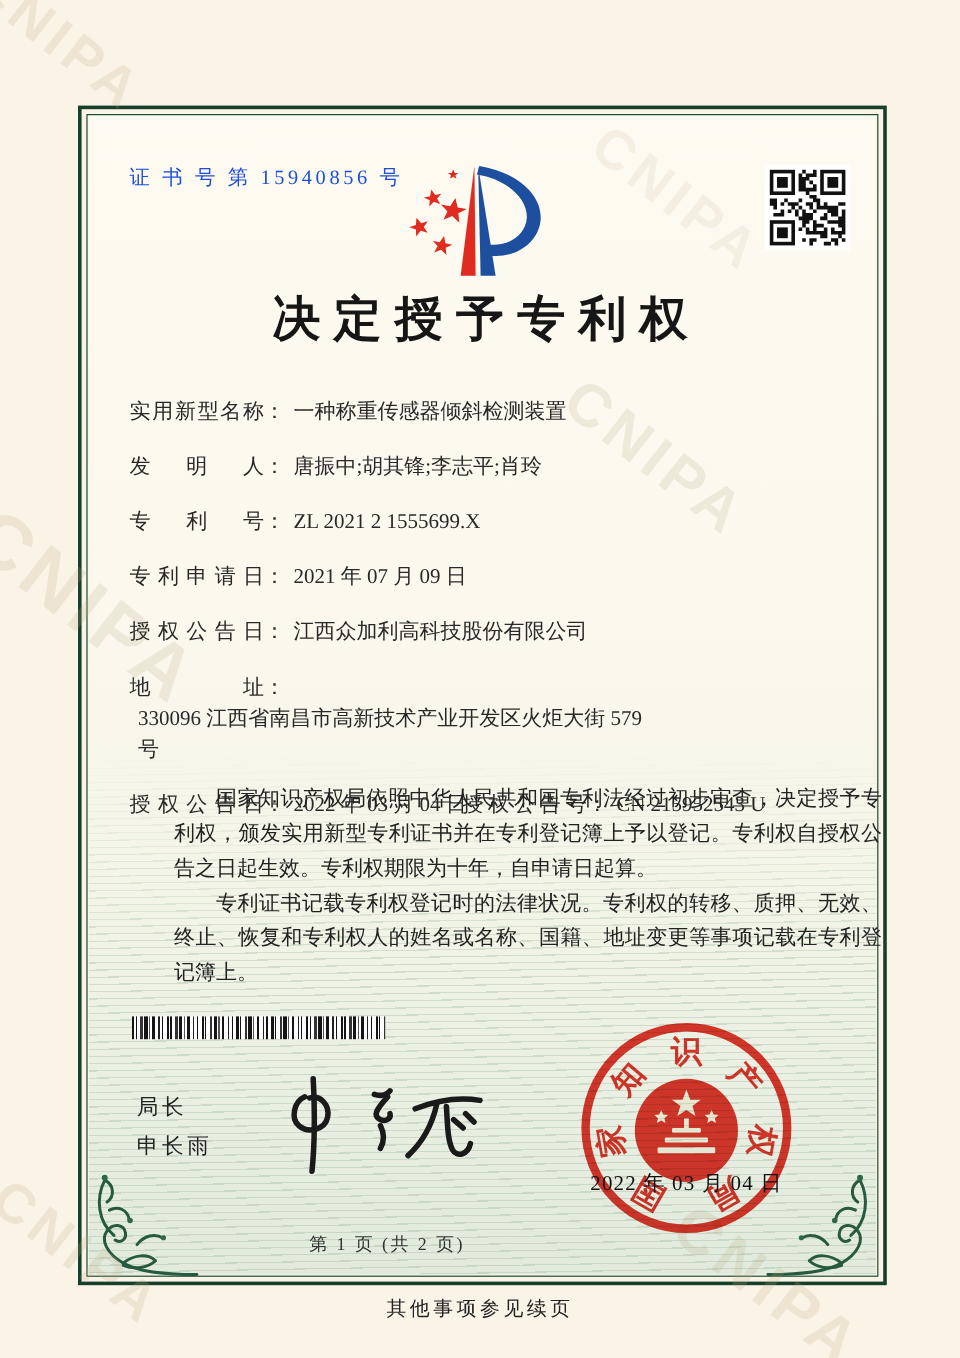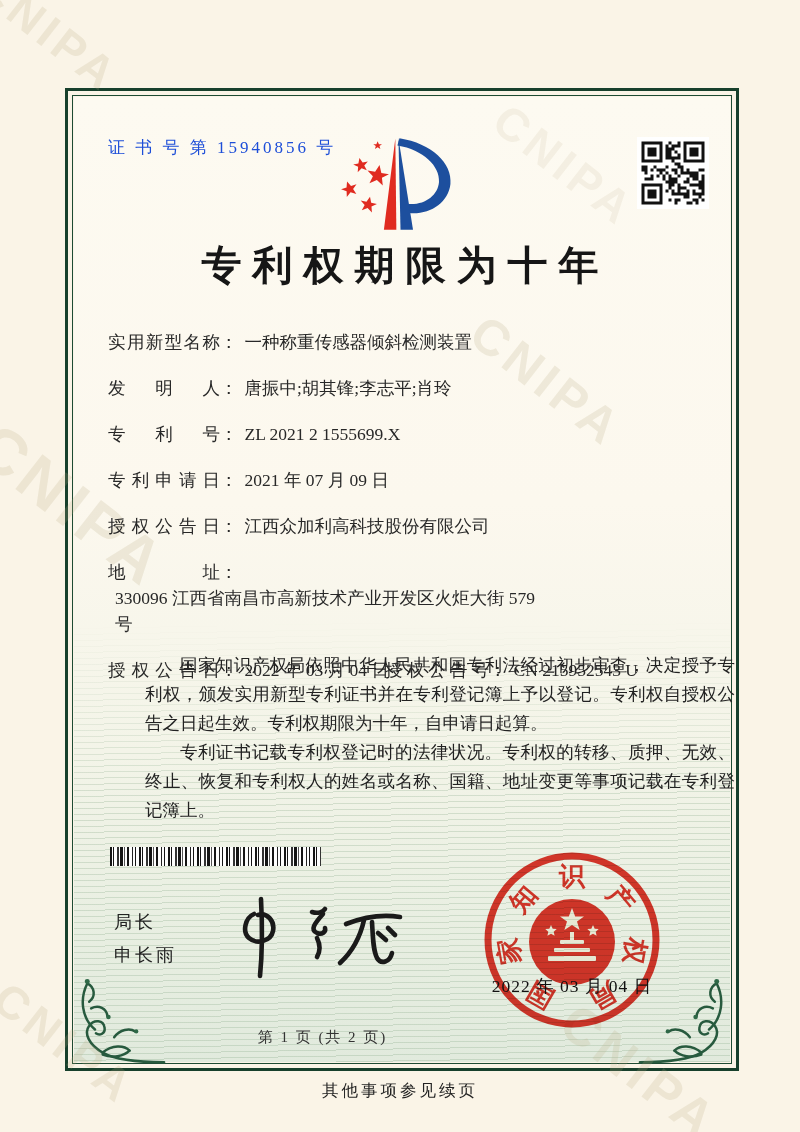--- a/index.html
+++ b/index.html
@@ -166,21 +166,21 @@
         <rect x="7.5" y="49.5" width="15" height="15"></rect>
     </g>
     <g fill="#111">
       <rect x="10.5" y="10.5" width="9" height="9"></rect>
         <rect x="52.5" y="10.5" width="9" height="9"></rect>
         <rect x="10.5" y="52.5" width="9" height="9"></rect>
     </g>
     <path id="qr-modules" fill="#111" d="M31.5,4.5h3v3h-3zM40.5,4.5h3v3h-3zM28.5,7.5h3v3h-3zM34.5,7.5h3v3h-3zM37.5,7.5h3v3h-3zM40.5,7.5h3v3h-3zM28.5,10.5h3v3h-3zM31.5,10.5h3v3h-3zM34.5,10.5h3v3h-3zM28.5,13.5h3v3h-3zM31.5,13.5h3v3h-3zM37.5,13.5h3v3h-3zM28.5,16.5h3v3h-3zM31.5,16.5h3v3h-3zM40.5,16.5h3v3h-3zM28.5,19.5h3v3h-3zM31.5,19.5h3v3h-3zM34.5,19.5h3v3h-3zM37.5,19.5h3v3h-3zM40.5,19.5h3v3h-3zM34.5,22.5h3v3h-3zM37.5,25.5h3v3h-3zM40.5,25.5h3v3h-3zM4.5,28.5h3v3h-3zM7.5,28.5h3v3h-3zM16.5,28.5h3v3h-3zM28.5,28.5h3v3h-3zM40.5,28.5h3v3h-3zM43.5,28.5h3v3h-3zM4.5,31.5h3v3h-3zM7.5,31.5h3v3h-3zM13.5,31.5h3v3h-3zM19.5,31.5h3v3h-3zM22.5,31.5h3v3h-3zM25.5,31.5h3v3h-3zM34.5,31.5h3v3h-3zM37.5,31.5h3v3h-3zM43.5,31.5h3v3h-3zM49.5,31.5h3v3h-3zM61.5,31.5h3v3h-3zM64.5,31.5h3v3h-3zM7.5,34.5h3v3h-3zM22.5,34.5h3v3h-3zM28.5,34.5h3v3h-3zM37.5,34.5h3v3h-3zM43.5,34.5h3v3h-3zM46.5,34.5h3v3h-3zM49.5,34.5h3v3h-3zM52.5,34.5h3v3h-3zM55.5,34.5h3v3h-3zM58.5,34.5h3v3h-3zM13.5,37.5h3v3h-3zM19.5,37.5h3v3h-3zM25.5,37.5h3v3h-3zM31.5,37.5h3v3h-3zM40.5,37.5h3v3h-3zM52.5,37.5h3v3h-3zM55.5,37.5h3v3h-3zM58.5,37.5h3v3h-3zM64.5,37.5h3v3h-3zM7.5,40.5h3v3h-3zM10.5,40.5h3v3h-3zM13.5,40.5h3v3h-3zM25.5,40.5h3v3h-3zM31.5,40.5h3v3h-3zM34.5,40.5h3v3h-3zM37.5,40.5h3v3h-3zM49.5,40.5h3v3h-3zM55.5,40.5h3v3h-3zM58.5,40.5h3v3h-3zM64.5,40.5h3v3h-3zM28.5,43.5h3v3h-3zM31.5,43.5h3v3h-3zM34.5,43.5h3v3h-3zM37.5,43.5h3v3h-3zM46.5,43.5h3v3h-3zM49.5,43.5h3v3h-3zM61.5,43.5h3v3h-3zM64.5,43.5h3v3h-3zM31.5,46.5h3v3h-3zM34.5,46.5h3v3h-3zM40.5,46.5h3v3h-3zM52.5,46.5h3v3h-3zM55.5,46.5h3v3h-3zM58.5,46.5h3v3h-3zM61.5,46.5h3v3h-3zM64.5,46.5h3v3h-3zM31.5,49.5h3v3h-3zM40.5,49.5h3v3h-3zM43.5,49.5h3v3h-3zM46.5,49.5h3v3h-3zM61.5,49.5h3v3h-3zM64.5,49.5h3v3h-3zM28.5,52.5h3v3h-3zM34.5,52.5h3v3h-3zM40.5,52.5h3v3h-3zM49.5,52.5h3v3h-3zM55.5,52.5h3v3h-3zM64.5,52.5h3v3h-3zM34.5,55.5h3v3h-3zM37.5,55.5h3v3h-3zM40.5,55.5h3v3h-3zM43.5,55.5h3v3h-3zM46.5,55.5h3v3h-3zM49.5,55.5h3v3h-3zM55.5,55.5h3v3h-3zM58.5,55.5h3v3h-3zM61.5,55.5h3v3h-3zM64.5,55.5h3v3h-3zM46.5,58.5h3v3h-3zM49.5,58.5h3v3h-3zM61.5,58.5h3v3h-3zM31.5,61.5h3v3h-3zM37.5,61.5h3v3h-3zM40.5,61.5h3v3h-3zM55.5,61.5h3v3h-3zM58.5,61.5h3v3h-3zM64.5,61.5h3v3h-3zM37.5,64.5h3v3h-3zM49.5,64.5h3v3h-3zM52.5,64.5h3v3h-3zM58.5,64.5h3v3h-3z"></path>
   </svg>
 
-  <div class="title">专利权期限为十年</div>
+  <div class="title">决定授予专利权</div>
 
   <div class="fields">
     <div class="frow">
       <span class="flabel">实用新型名称</span><span class="fcolon">：</span><span class="fvalue">一种称重传感器倾斜检测装置</span>
     </div>
     <div class="frow">
       <span class="flabel">发明人</span><span class="fcolon">：</span><span class="fvalue">唐振中;胡其锋;李志平;肖玲</span>
     </div>
     <div class="frow">
       <span class="flabel">专利号</span><span class="fcolon">：</span><span class="fvalue">ZL 2021 2 1555699.X</span>

